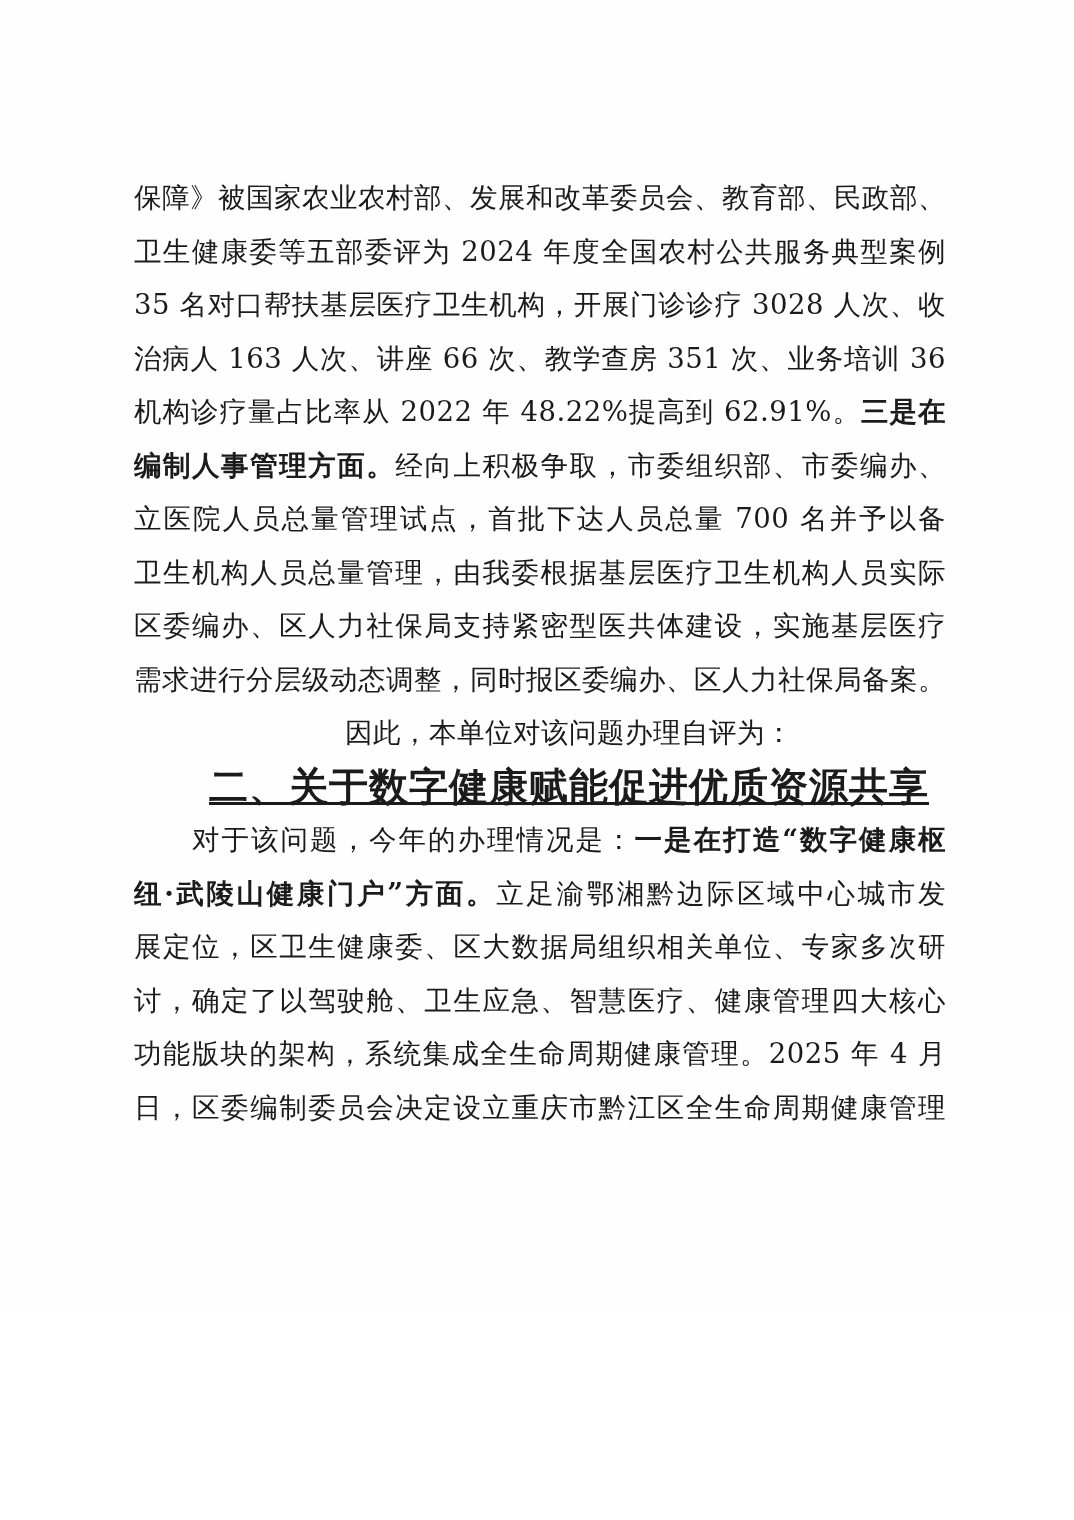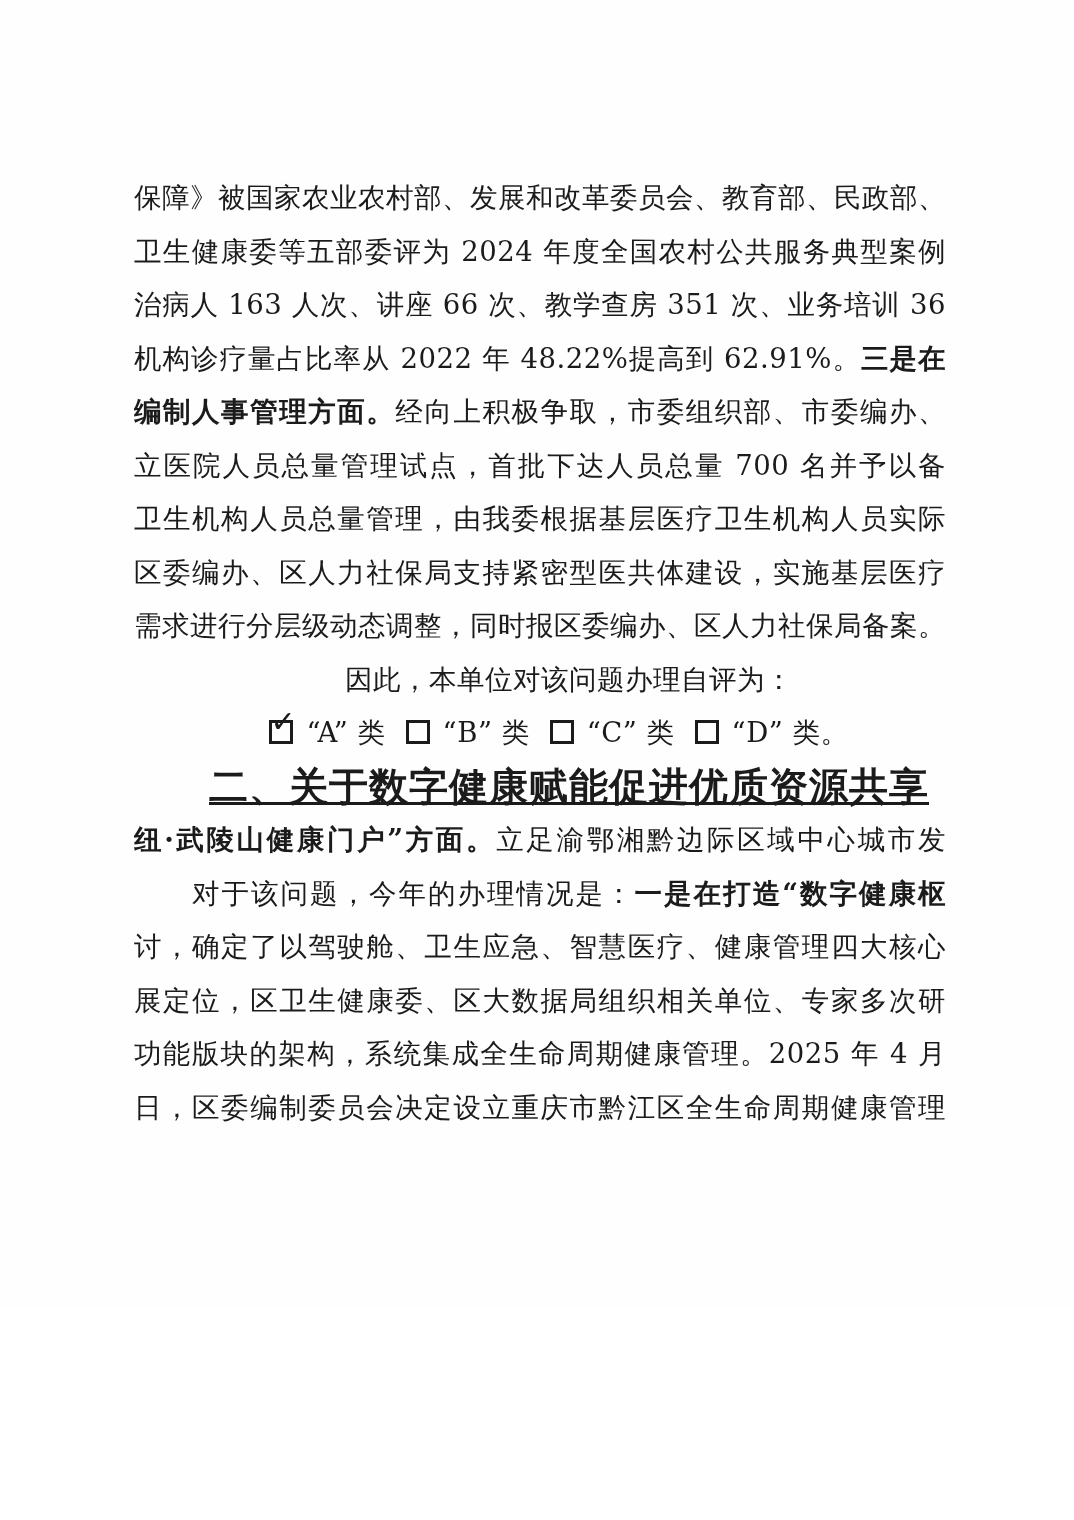--- a/index.html
+++ b/index.html
@@ -82,31 +82,31 @@
     color: #1b1b1b;
   }
 </style>
 </head>
 <body>
 
 <div class="page">
   <div class="text-block" id="text-block">
       <div class="line body full"><span class="">保障》被国家农业农村部、发展和改革委员会、教育部、民政部、</span></div>
       <div class="line body full"><span class="">卫生健康委等五部委评为 2024 年度全国农村公共服务典型案例</span></div>
+      <div class="line body full"><span class="">35 名对口帮扶基层医疗卫生机构，开展门诊诊疗 3028 人次、收</span></div>
       <div class="line body full"><span class="">治病人 163 人次、讲座 66 次、教学查房 351 次、业务培训 36 次、</span></div>
       <div class="line body full"><span class="">机构诊疗量占比率从 2022 年 48.22%提高到 62.91%。</span><span class="bold">三是在统筹</span></div>
       <div class="line body full"><span class="bold">编制人事管理方面。</span><span class="">经向上积极争取，市委组织部、市委编办、</span></div>
       <div class="line body full"><span class="">立医院人员总量管理试点，首批下达人员总量 700 名并予以备案。</span></div>
       <div class="line body full"><span class="">卫生机构人员总量管理，由我委根据基层医疗卫生机构人员实际</span></div>
       <div class="line body full"><span class="">区委编办、区人力社保局支持紧密型医共体建设，实施基层医疗</span></div>
       <div class="line body full"><span class="">需求进行分层级动态调整，同时报区委编办、区人力社保局备案。</span></div>
       <div class="line body indent"><span class="">因此，本单位对该问题办理自评为：</span></div>
-      <div class="line checkboxes indent"><span class="cbx checked"></span><span class="cbx-label">“A” 类</span><span class="cbx"></span><span class="cbx-label">“B” 类</span><span class="cbx"></span><span class="cbx-label">“C” 类</span><span class="cbx"></span><span class="cbx-label">“D” 类。</span></div>
       <div class="line heading indent heading"><span class="">二、关于数字健康赋能促进优质资源共享的问题</span></div>
+      <div class="line body full indent"><span class="">对于该问题，今年的办理情况是：</span><span class="bold">一是在打造“数字健康枢</span></div>
       <div class="line body full"><span class="bold">纽·武陵山健康门户”方面。</span><span class="">立足渝鄂湘黔边际区域中心城市发</span></div>
-      <div class="line body full indent"><span class="">对于该问题，今年的办理情况是：</span><span class="bold">一是在打造“数字健康枢</span></div>
+      <div class="line body full"><span class="">展定位，区卫生健康委、区大数据局组织相关单位、专家多次研</span></div>
       <div class="line body full"><span class="">讨，确定了以驾驶舱、卫生应急、智慧医疗、健康管理四大核心</span></div>
-      <div class="line body full"><span class="">展定位，区卫生健康委、区大数据局组织相关单位、专家多次研</span></div>
       <div class="line body full"><span class="">功能版块的架构，系统集成全生命周期健康管理。2025 年 4 月 29</span></div>
       <div class="line body full"><span class="">日，区委编制委员会决定设立重庆市黔江区全生命周期健康管理</span></div>
     </div>
   <div class="page-number">— 3 —</div>
 </div>
 
 </body></html>

